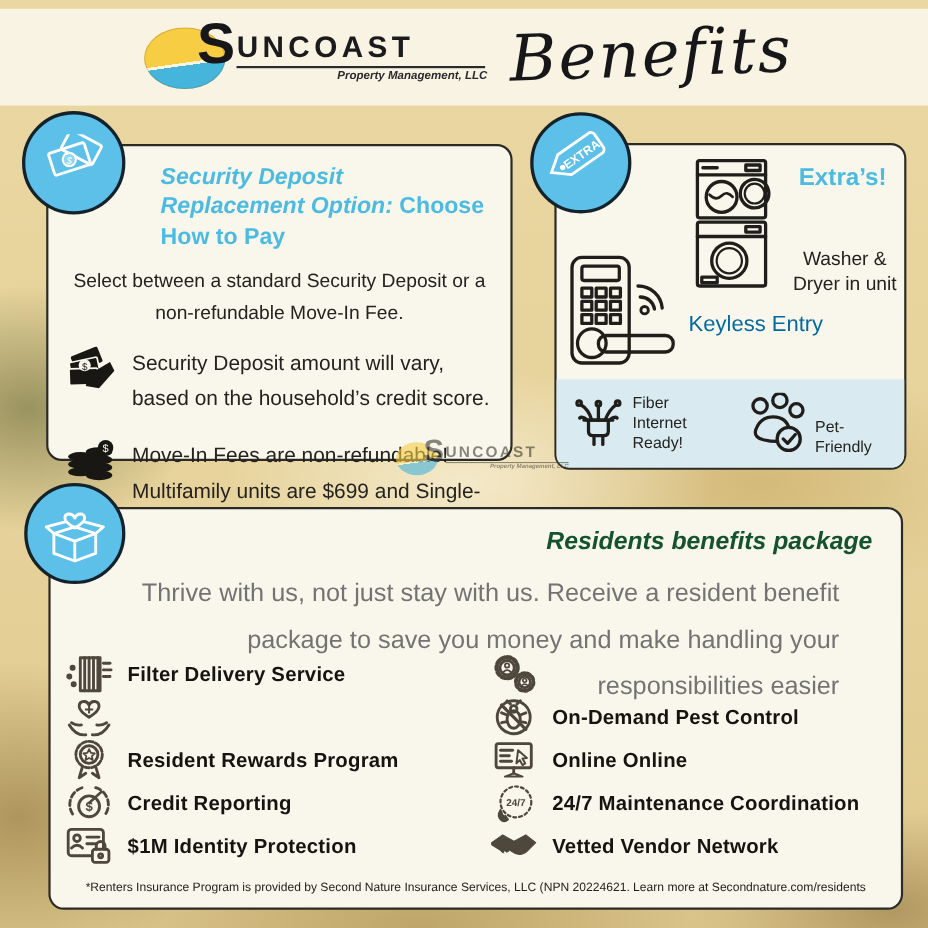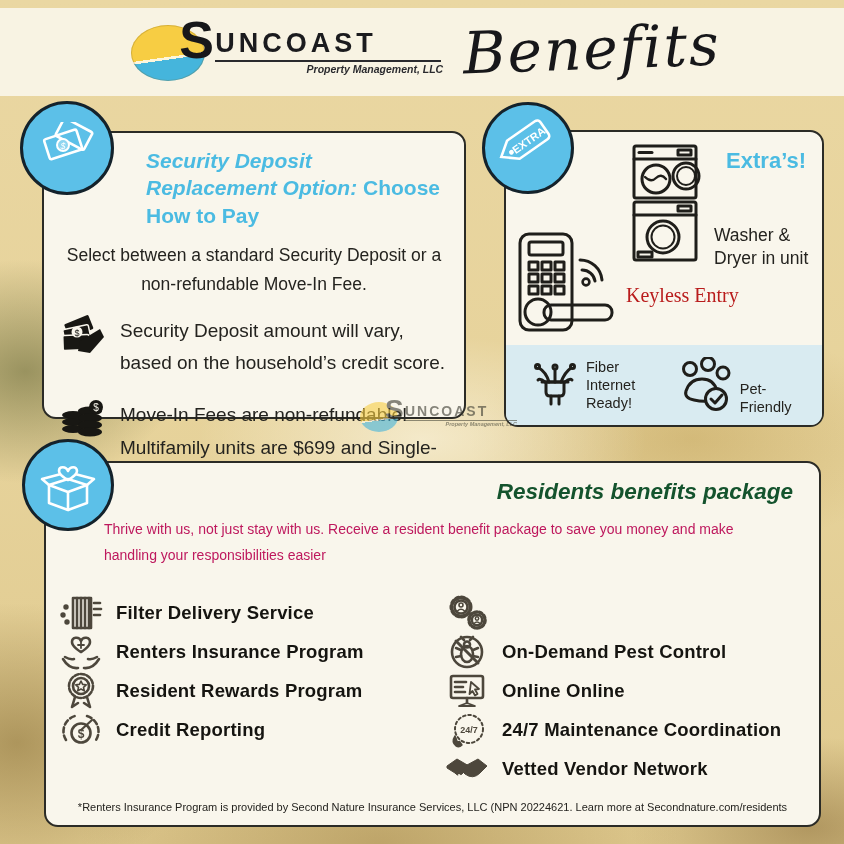--- a/index.html
+++ b/index.html
@@ -44,32 +44,32 @@
   .c1-intro{margin-top:12px;text-align:center;font-size:17.5px;color:#24231f;line-height:1.65;}
   .bullets{margin-top:16px;display:flex;flex-direction:column;gap:20px;}
   .brow1{display:flex;align-items:flex-start;gap:14px;}
   .brow1 .bico{flex:0 0 46px;display:flex;justify-content:center;}
   .brow1 .btxt{font-size:19px;color:#24231f;line-height:1.7;}
 
   
   .card2{left:504px;top:130px;width:320px;height:297px;}
   .c2-title{position:absolute;right:16px;top:16px;color:#4bbbe2;font-size:22px;font-weight:bold;}
   .washer{position:absolute;left:124px;top:10px;}
-  .washer-label{position:absolute;left:208px;top:92px;font-size:17.5px;color:#24231f;line-height:1.3;}
+  .washer-label{position:absolute;left:208px;top:92px;font-size:17.5px;color:#24231f;line-height:1.3;text-align:center;}
   .keyless{position:absolute;left:8px;top:98px;}
-  .keyless-label{position:absolute;left:120px;top:152px;font-size:20px;color:#b91c1c;font-family:Liberation Serif, serif;}
+  .keyless-label{position:absolute;left:120px;top:152px;font-size:20px;color:#0369a1;}
   .c2-strip{position:absolute;left:0;right:0;bottom:0;height:80px;background:#d9ebf1;
-    border-radius:0 0 11px 11px;display:flex;align-items:center;padding:0 22px;box-sizing:border-box;}
+    border-radius:0 0 11px 11px;display:flex;align-items:center;padding:0 11px;box-sizing:border-box;}
   .strip-label{font-size:14.5px;color:#24231f;line-height:1.25;}
   .pet-label{margin-top:26px;}
 
   
   .card3{left:44px;top:461px;width:777px;height:366px;}
   .c3-title{position:absolute;right:26px;top:16px;color:#14532d;font-size:22.5px;font-weight:bold;font-style:italic;}
-  .c3-sub{position:absolute;top:54px;left:58px;right:56px;text-align:left;font-size:14px;color:#be185d;line-height:1.85;}
+  .c3-sub{position:absolute;top:54px;left:58px;right:56px;text-align:right;font-size:23px;color:#737373;line-height:1.85;}
   .benefits{position:absolute;top:134px;left:12px;right:8px;display:flex;}
   .bcol{display:flex;flex-direction:column;gap:8px;}
   .bcol.left{width:386px;}
   .bcol.right{flex:1;}
   .brow{display:flex;align-items:center;gap:12px;height:31px;}
   .brow .bico{flex:0 0 46px;display:flex;justify-content:center;}
   .blabel{font-weight:bold;font-size:18.5px;color:#151410;letter-spacing:.2px;}
   .footnote{position:absolute;bottom:12px;left:0;width:100%;text-align:center;font-size:11px;color:#24231f;}
 
   
@@ -309,21 +309,20 @@
                 <g class="stroke-g">
               <path d="M21 8 c-2 -5 -9 -4 -9 1 c0 5 9 10 9 10 c0 0 9 -5 9 -10 c0 -5 -7 -6 -9 -1 Z"></path>
               <path d="M21 9 v6 M18 12 h6" stroke-width="1.8"></path>
               <path d="M3 26 q6 10 15 9"></path>
                   <path d="M39 26 q-6 10 -15 9"></path>
               <path d="M5 24 q5 3 9 2"></path>
                   <path d="M37 24 q-5 3 -9 2"></path>
             </g>
               </svg>
           </span>
-          <span class="blabel">Renters Insurance Program</span>
         </div>
         <div class="brow">
           <span class="bico">
             <svg width="40" height="40" viewBox="0 0 40 40">
                 <g class="stroke-g">
               <circle cx="20" cy="15" r="12" stroke-dasharray="4 2.2"></circle>
               <circle cx="20" cy="15" r="8"></circle>
               <path d="M20 10 l1.6 3.4 3.6.4 -2.7 2.5 .8 3.6 -3.3 -1.9 -3.3 1.9 .8 -3.6 -2.7 -2.5 3.6 -.4 Z" stroke-width="1.6"></path>
               <path d="M14 26 l-3 10 l6 -4"></path>
                   <path d="M26 26 l3 10 l-6 -4"></path>
@@ -338,20 +337,37 @@
                 <g class="stroke-g">
               <path d="M6 28 a16 16 0 0 1 9 -24" stroke-dasharray="5 3"></path>
               <path d="M27 4 a16 16 0 0 1 9 24" stroke-dasharray="5 3"></path>
               <path d="M21 18 L32 8" stroke-width="2.2"></path>
               <circle cx="21" cy="21" r="9.5"></circle>
               <text x="21" y="25.5" text-anchor="middle" font-size="12" font-weight="bold" fill="#4d473c" stroke="none">$</text>
             </g>
               </svg>
           </span>
           <span class="blabel">Credit Reporting</span>
+        </div>
+        <div class="brow">
+          <span class="bico">
+            <svg width="44" height="38" viewBox="0 0 44 38">
+                <g class="stroke-g">
+              <rect x="3" y="4" width="32" height="24" rx="3"></rect>
+              <circle cx="11" cy="12" r="3"></circle>
+                  <path d="M6 21 q5 -5 10 0"></path>
+              <line x1="20" y1="11" x2="31" y2="11"></line>
+                  <line x1="20" y1="17" x2="28" y2="17"></line>
+              <rect x="25" y="22" width="15" height="12" rx="2.5" fill="#f9f6ec"></rect>
+              <path d="M28.5 22 v-3 a4 4 0 0 1 8 0 v3"></path>
+              <circle cx="32.5" cy="28" r="1.8"></circle>
+            </g>
+              </svg>
+          </span>
+          <span class="blabel">$1M Identity Protection</span>
         </div>
       </div>
 
       <div class="bcol right">
         <div class="brow">
           <span class="bico">
             <svg width="40" height="38" viewBox="0 0 40 38">
                 <g class="stroke-g">
               <circle cx="14" cy="13" r="9.5" stroke-dasharray="3 2.6" stroke-width="4"></circle>
               <circle cx="14" cy="13" r="6.5" fill="#f9f6ec"></circle>

